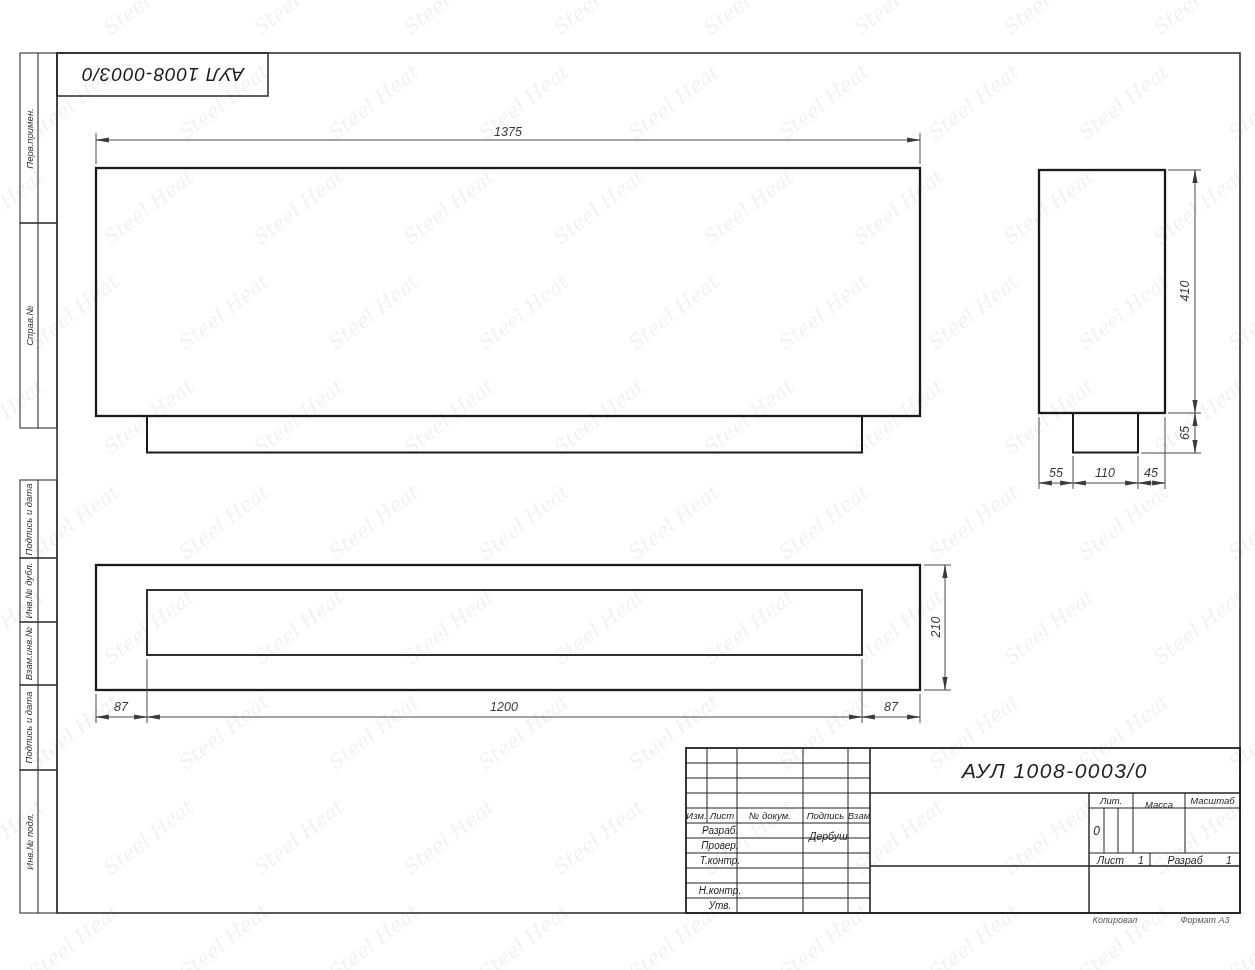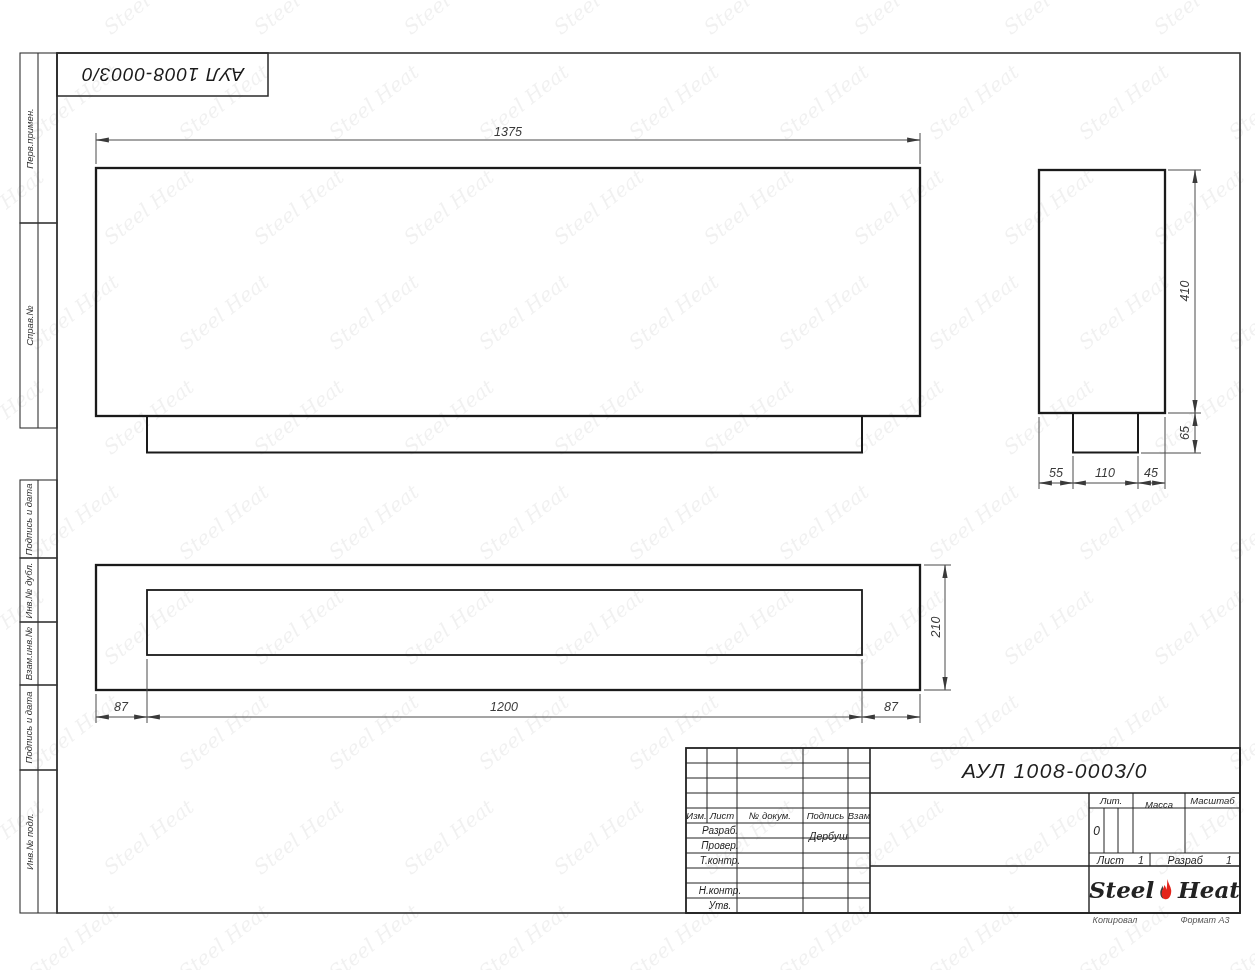--- a/index.html
+++ b/index.html
@@ -295,26 +295,18 @@
 
     <div class="tb-listrow" style="left:403px;width:61px;">
       <span class="lbl">Лист</span>
       <span class="val">1</span>
     </div>
     <div class="tb-listrow" style="left:464px;width:88px;">
       <span class="lbl">Разраб</span>
       <span class="val">1</span>
     </div>
 
-    <div class="tbcell tb-logo">
-      <span>Steel</span>
-      <svg width="22" height="30" viewBox="0 0 22 30">
-        <path d="M6,9 C7,12 4,14 4,18 C4,22.5 6,25.5 8.5,25.5 C6.5,21.5 6.5,17 7.5,14 C8,12 7,10.5 6,9 Z" fill="#3f3f3f"></path>
-        <path d="M13,1.5 C13.5,7 17,10 17.5,15 C18,20.5 15.5,26.5 11,26.5 C7.5,26.5 5.6,23 5.8,19 C6,15 8.6,12.4 9.2,8.8 C10.5,10.8 11.3,12.4 11.5,14.6 C12.6,10.8 12.4,6 13,1.5 Z" fill="#e3241b"></path>
-      </svg>
-      <span>Heat</span>
-    </div>
   </div>
 
   <div class="footnote" style="left:1060px;width:110px;">Копировал</div>
   <div class="footnote" style="left:1172px;width:66px;">Формат А3</div>
 
 </div>
 
 </body></html>

